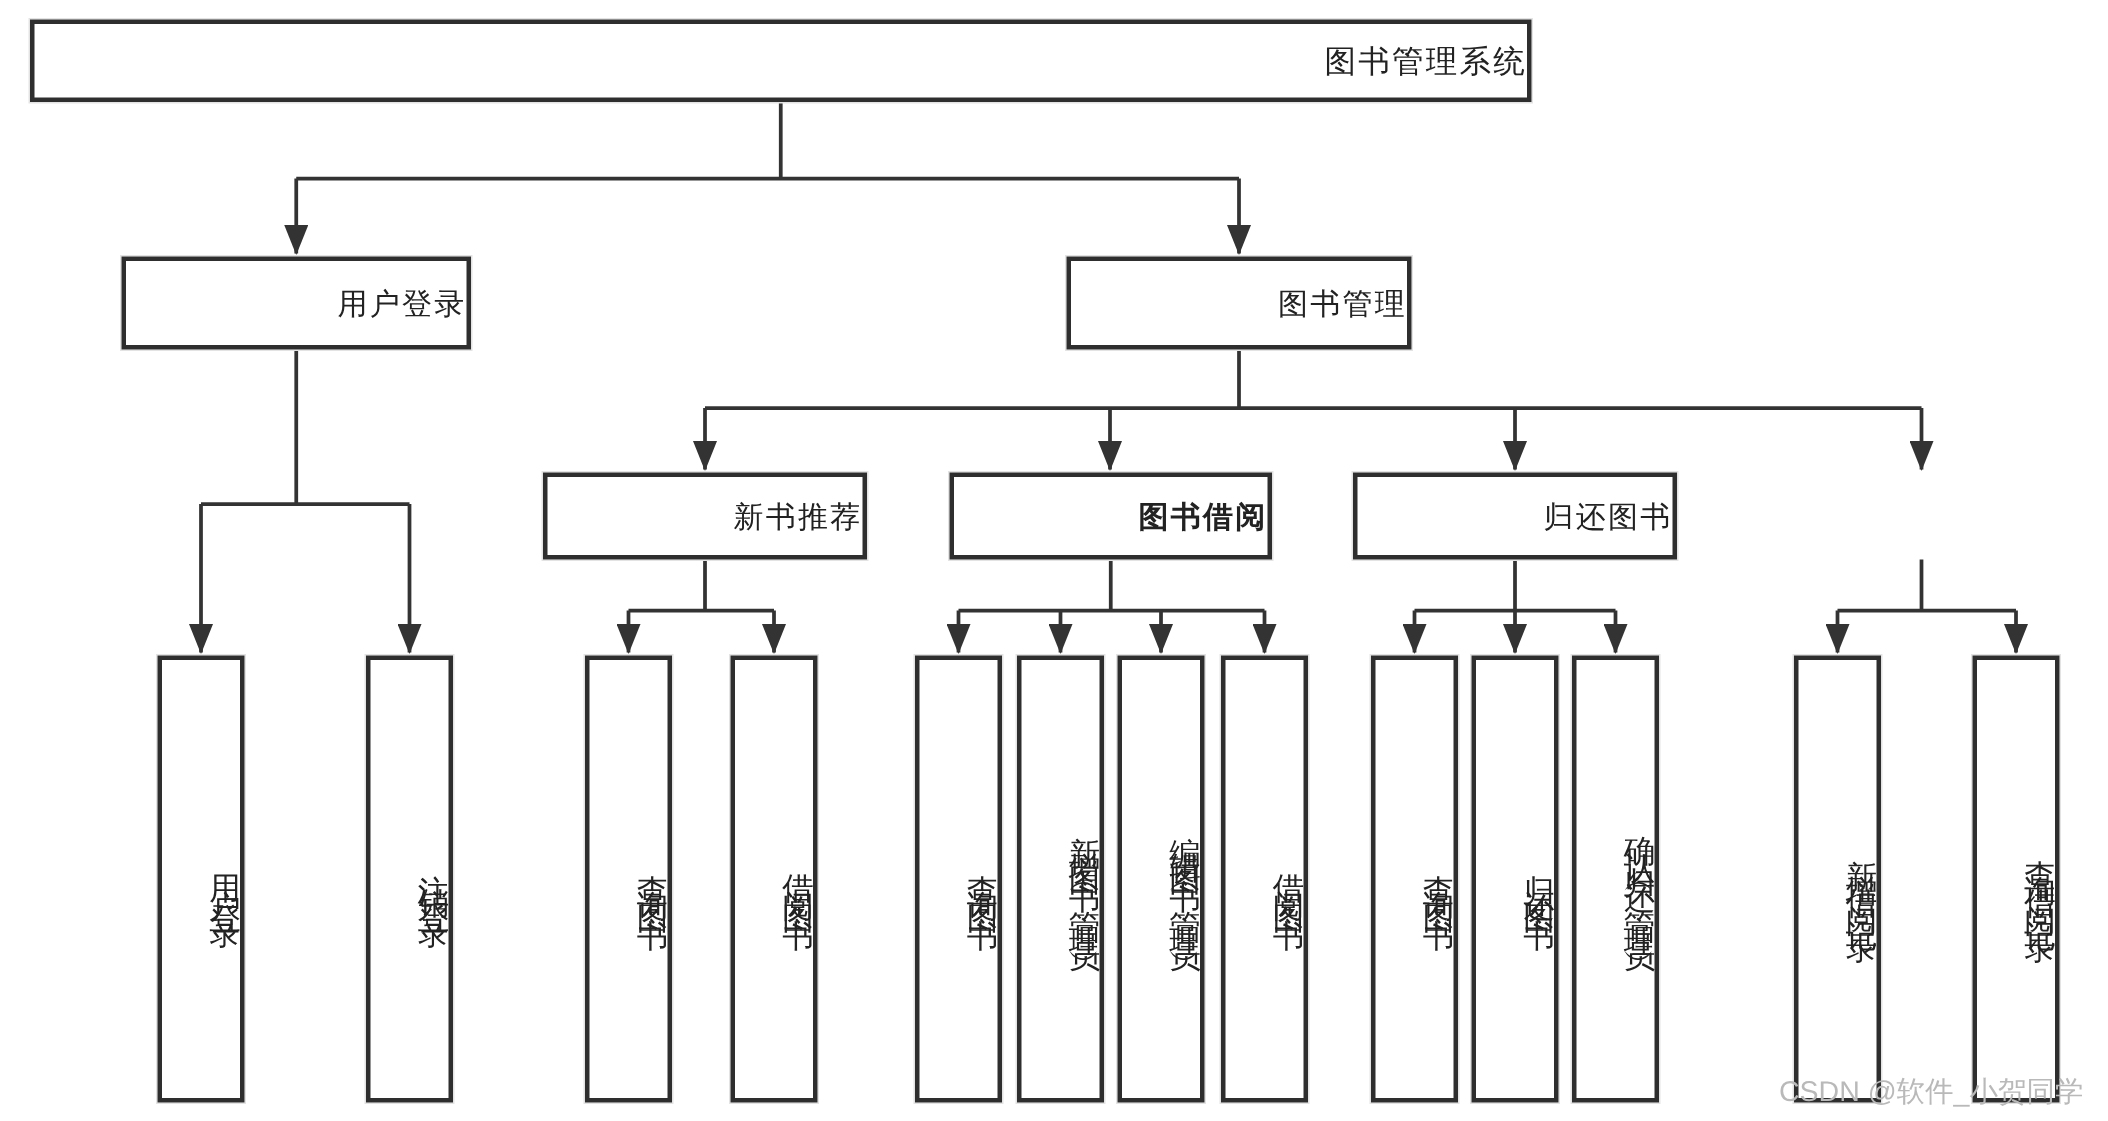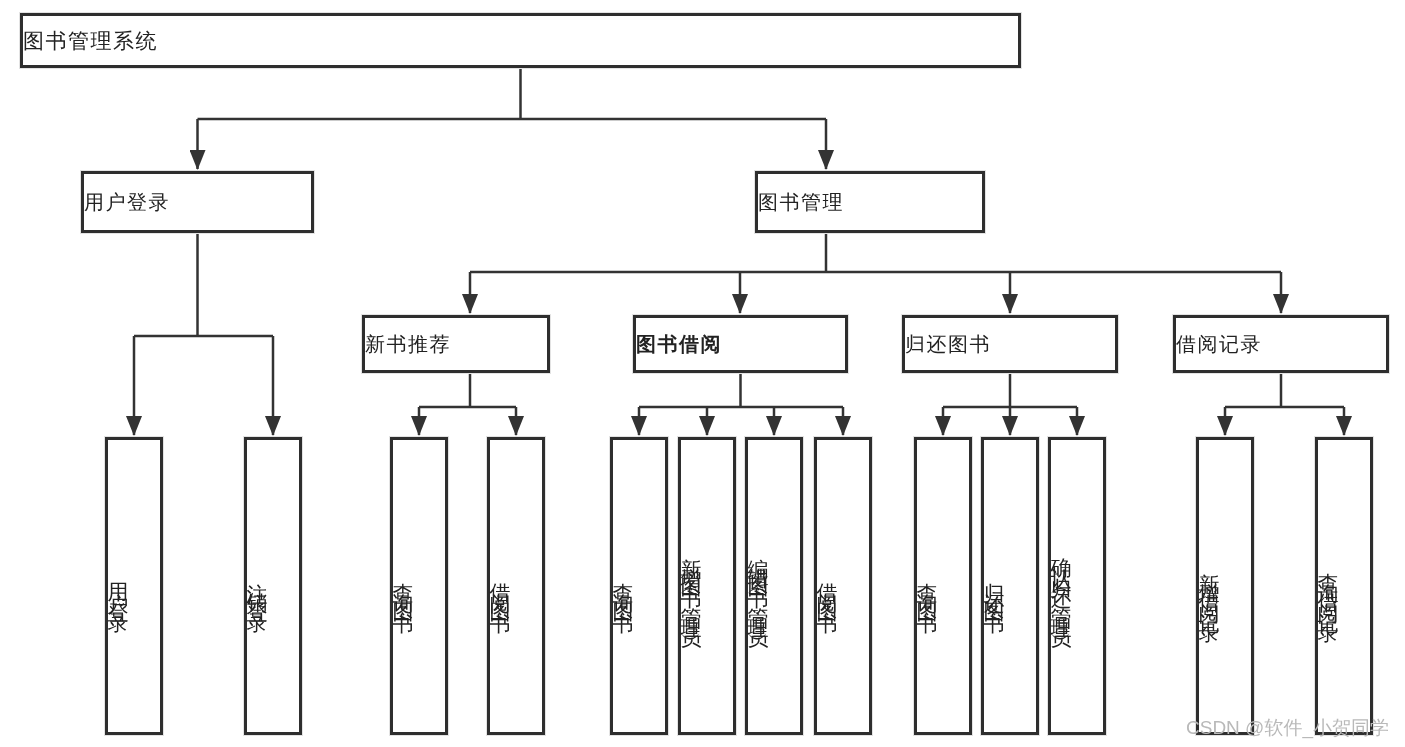--- a/index.html
+++ b/index.html
@@ -17,21 +17,21 @@
     left: 0; top: 0;
     width: 1405px; height: 747px;
   }
   .box {
     position: absolute;
     box-sizing: border-box;
     background: #ffffff;
     border: 3px solid #2e2e2e;
     display: flex;
     align-items: center;
-    justify-content: flex-start;
+    justify-content: flex-end;
     box-shadow: 0 0 0 1px #e3e3e3;
   }
   .box .htext {
     font-size: 20px;
     letter-spacing: 1.5px;
     white-space: nowrap;
   }
   .root .htext { font-size: 21px; }
   .box .vtext {
     writing-mode: vertical-rl;
@@ -121,35 +121,32 @@
     </g>
   </svg>
 
   <div class="box root" style="left:20px; top:13px; width:1001px; height:55px;">
     <span class="htext">图书管理系统</span>
   </div>
 
   <div class="box" style="left:81px; top:171px; width:233px; height:62px;">
     <span class="htext">用户登录</span>
   </div>
-  <div class="box" style="left:711px; top:171px; width:230px; height:62px;margin-left:44px;">
+  <div class="box" style="left:711px; top:171px; width:230px; height:62px;">
     <span class="htext">图书管理</span>
   </div>
 
-  <div class="box" style="left:362px; top:315px; width:188px; height:58px;">
+  <div class="box" style="left:362px; top:315px; width:216px; height:58px;">
     <span class="htext">新书推荐</span>
   </div>
   <div class="box" style="left:633px; top:315px; width:215px; height:58px;font-weight:bold;">
     <span class="htext">图书借阅</span>
   </div>
   <div class="box" style="left:902px; top:315px; width:216px; height:58px;">
     <span class="htext">归还图书</span>
-  </div>
-  <div class="box" style="left:1173px; top:315px; width:216px; height:58px;">
-    <span class="htext">借阅记录</span>
   </div>
 
   <div class="box" style="left:105px; top:437px; width:58px; height:298px;">
     <span class="vtext">用户登录</span>
   </div>
   <div class="box" style="left:244px; top:437px; width:58px; height:298px;">
     <span class="vtext">注销登录</span>
   </div>
 
   <div class="box" style="left:390px; top:437px; width:58px; height:298px;">

